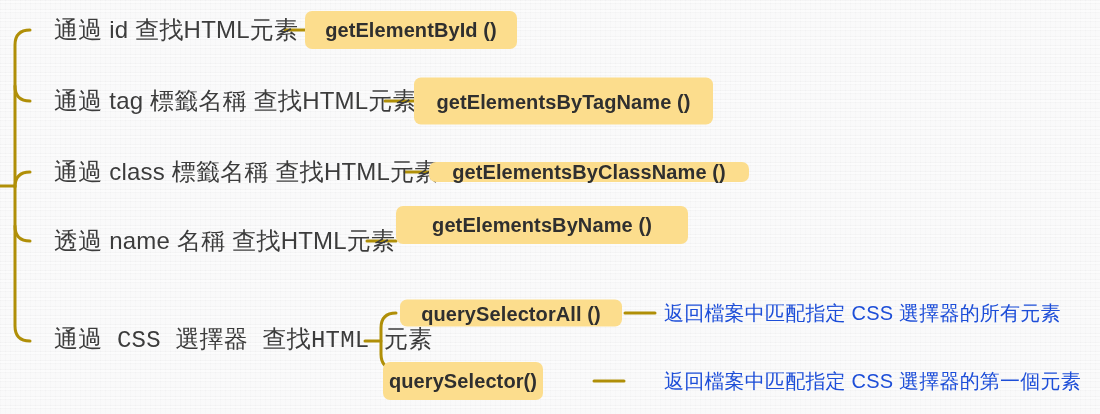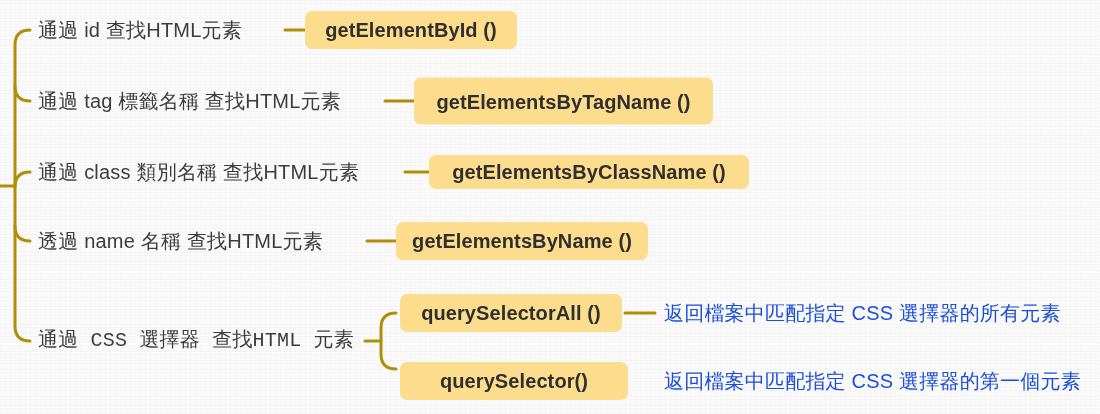--- a/index.html
+++ b/index.html
@@ -48,26 +48,27 @@
   #connectors {
     position: absolute;
     left: 0; top: 0;
     width: 1100px;
     height: 414px;
     pointer-events: none;
   }
 
   .branch-label {
     position: absolute;
-    font-size: 20px;
+    font-size: 24px;
     line-height: 1;
     color: #3c3c3c;
     white-space: nowrap;
     letter-spacing: 0.2px;
     transform: translateY(-50%);
+    margin-left: 16px;
   }
 
   .desc-label {
     position: absolute;
     font-size: 20px;
     line-height: 1;
     color: #1d4ed8;
     white-space: nowrap;
     letter-spacing: 0.2px;
     transform: translateY(-50%);
@@ -119,25 +120,25 @@
     <path d="M 594 381 L 624 381"></path>
   </g>
 </svg>
 
 <div class="branch-label" style="left:38px; top:30px;">通過 id 查找HTML元素</div>
 <div class="method-box" style="left:305px; top:30px; width:212px; height:38px;">getElementById ()</div>
 
 <div class="branch-label" style="left:38px; top:101px;">通過 tag 標籤名稱 查找HTML元素</div>
 <div class="method-box" style="left:414px; top:101px; width:299px; height:47px;">getElementsByTagName ()</div>
 
-<div class="branch-label" style="left:38px; top:172px;">通過 class 類別名稱 查找HTML元素</div>
-<div class="method-box" style="left:429px; top:172px; width:320px; height:34px;">getElementsByClassName ()</div>
+<div class="branch-label" style="left:38px; top:172px;">通過 class 標籤名稱 查找HTML元素</div>
+<div class="method-box" style="left:429px; top:172px; width:320px; height:20px;">getElementsByClassName ()</div>
 
 <div class="branch-label" style="left:38px; top:241px;">透過 name 名稱 查找HTML元素</div>
-<div class="method-box" style="left:396px; top:241px; width:252px; height:38px;">getElementsByName ()</div>
+<div class="method-box" style="left:396px; top:225px; width:292px; height:38px;">getElementsByName ()</div>
 
 <div class="branch-label" style="left:38px; top:341px;font-family:Liberation Mono, monospace;">通過 CSS 選擇器 查找HTML 元素</div>
 
-<div class="method-box" style="left:400px; top:313px; width:222px; height:38px;">querySelectorAll ()</div>
+<div class="method-box" style="left:400px; top:313px; width:222px; height:27px;">querySelectorAll ()</div>
 <div class="desc-label" style="left:664px; top:313px;">返回檔案中匹配指定 CSS 選擇器的所有元素</div>
 
-<div class="method-box" style="left:400px; top:381px; width:228px; height:38px;">querySelector()</div>
+<div class="method-box" style="left:383px; top:381px; width:160px; height:38px;">querySelector()</div>
 <div class="desc-label" style="left:664px; top:381px;">返回檔案中匹配指定 CSS 選擇器的第一個元素</div>
 
 </body></html>

